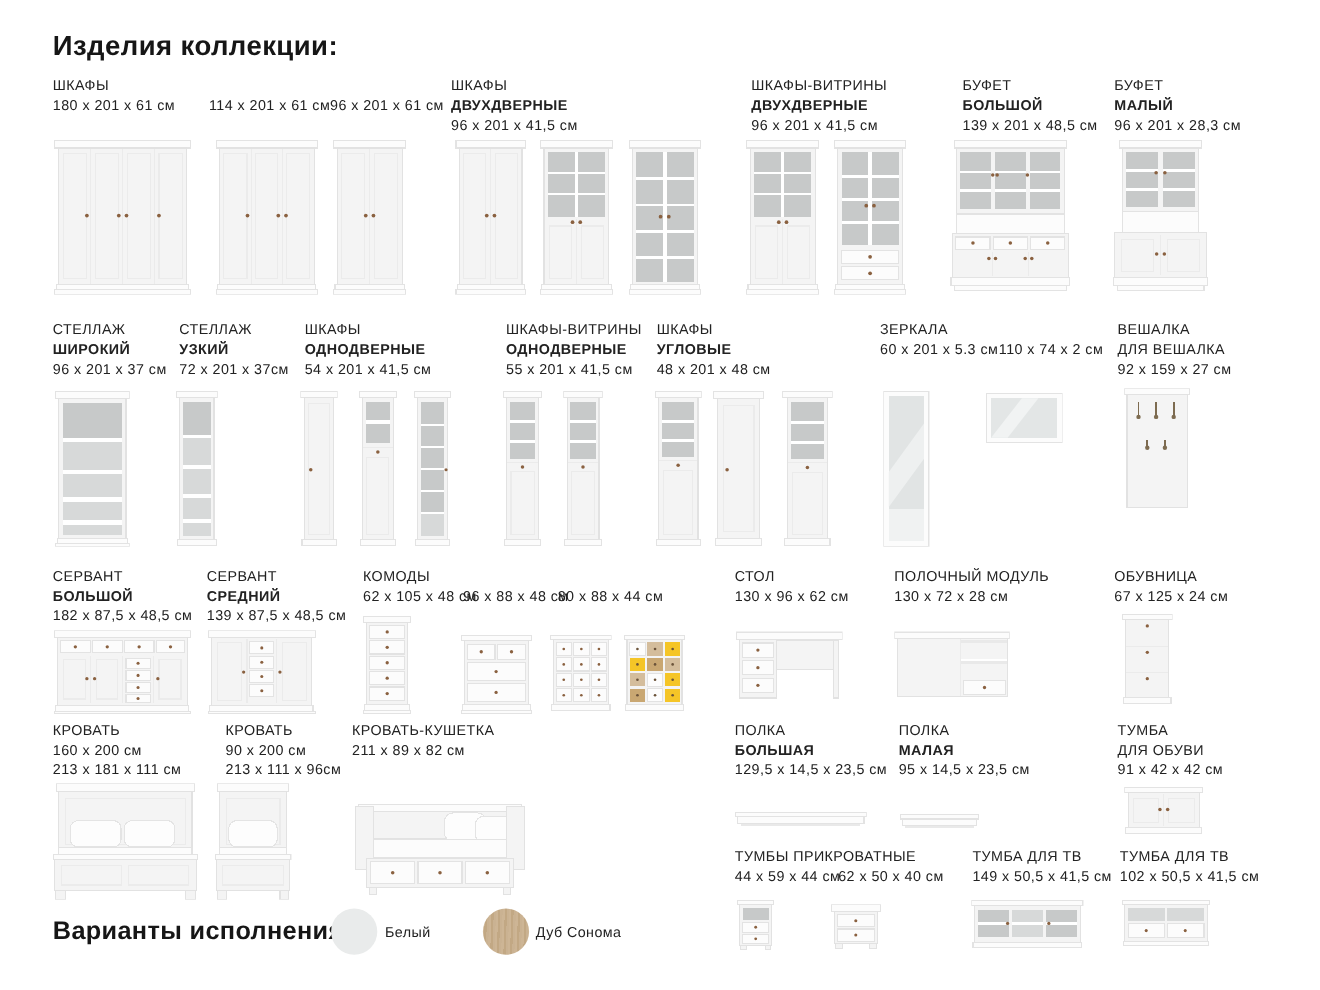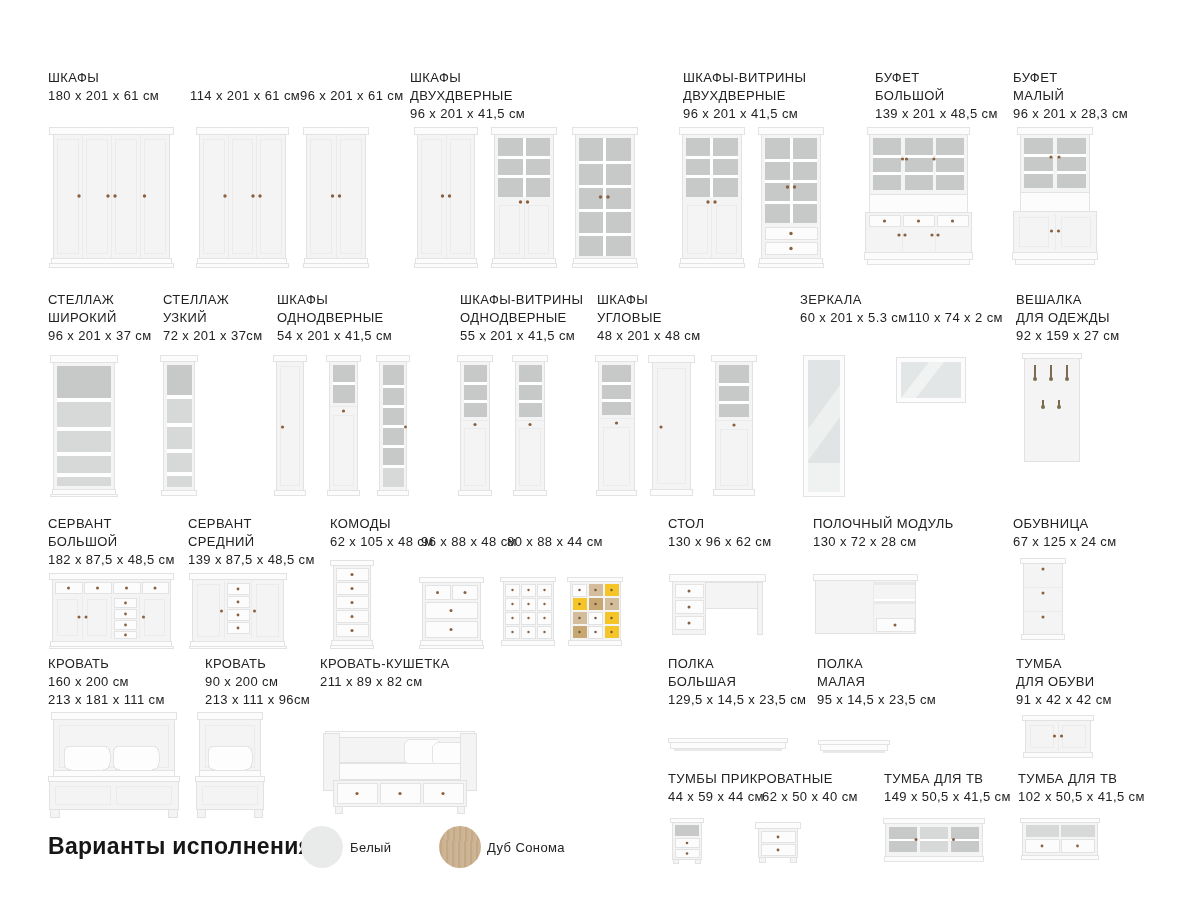--- a/index.html
+++ b/index.html
@@ -4,41 +4,42 @@
 <style>
   html,body{margin:0;padding:0;background:#fff;}
   .canvas{position:relative;width:1200px;height:900px;background:#fff;overflow:hidden;
           font-family:"Liberation Sans", sans-serif;color:#1e1e1e;}
   .page-title{position:absolute;left:48px;top:28px;font-size:25px;font-weight:700;
               letter-spacing:.4px;margin:0;color:#161616;}
   .variants-title{position:absolute;left:48px;top:833px;font-size:23px;font-weight:700;
               letter-spacing:.3px;margin:0;color:#161616;}
   .t{position:absolute;font-size:13px;line-height:16px;letter-spacing:.4px;
      color:#222;white-space:nowrap;}
-  .b{font-weight:400;}
+  .b{font-weight:700;}
   .fig{position:absolute;}
   svg rect,svg line{shape-rendering:crispEdges;}
   .fw{fill:#fcfcfc;stroke:#e3e3e3;stroke-width:1;}
   .fb{fill:#f4f4f4;stroke:#e2e2e2;stroke-width:1;}
   .fp{fill:none;stroke:#ebebeb;stroke-width:1;}
   .fg{fill:#c7c9c9;}
   .fg2{fill:#d7d9d9;}
   .fs{fill:#ffffff;}
   .sh{fill:#e9e9e9;}
   .hd{fill:#8a6140;stroke:none;}
   .pl{fill:#fdfdfd;stroke:#e4e4e4;stroke-width:1;}
   .swatch{position:absolute;width:42px;height:42px;border-radius:50%;}
   .swatch-white{background:#e9ebeb;}
   .swatch-oak{background:repeating-linear-gradient(92deg,#cdb595 0 2px,#c2a884 2px 4px,#cab292 4px 6px);}
 </style>
 </head>
 <body>
 
 <div class="canvas">
 
+  <h1 class="page-title">Изделия коллекции:</h1>
 
   <span class="t" style="left:48px;top:70px">ШКАФЫ</span>
   <span class="t" style="left:48px;top:88px">180 x 201 x 61 см</span>
   <span class="t" style="left:190px;top:88px">114 x 201 x 61 см</span>
   <span class="t" style="left:300px;top:88px">96 x 201 x 61 см</span>
 
   <span class="t" style="left:410px;top:70px">ШКАФЫ</span>
   <span class="t b" style="left:410px;top:88px">ДВУХДВЕРНЫЕ</span>
   <span class="t" style="left:410px;top:106px">96 x 201 x 41,5 см</span>
 
@@ -249,21 +250,21 @@
 
   <span class="t" style="left:597px;top:292px">ШКАФЫ</span>
   <span class="t b" style="left:597px;top:310px">УГЛОВЫЕ</span>
   <span class="t" style="left:597px;top:328px">48 x 201 x 48 см</span>
 
   <span class="t" style="left:800px;top:292px">ЗЕРКАЛА</span>
   <span class="t" style="left:800px;top:310px">60 x 201 x 5.3 см</span>
   <span class="t" style="left:908px;top:310px">110 x 74 x 2 см</span>
 
   <span class="t" style="left:1016px;top:292px">ВЕШАЛКА</span>
-  <span class="t" style="left:1016px;top:310px">ДЛЯ ОДЕЖДЫ</span>
+  <span class="t" style="left:1016px;top:310px">ДЛЯ ВЕШАЛКА</span>
   <span class="t" style="left:1016px;top:328px">92 x 159 x 27 см</span>
 
   <svg class="fig" style="left:50px;top:355px" width="68" height="142" viewBox="0 0 68 142">
     <rect class="fw" x="0.5" y="0.5" width="67" height="7"></rect>
     <rect class="fb" x="3.5" y="7.5" width="61" height="127"></rect>
     <rect class="fg2" x="7" y="11" width="54" height="120"></rect>
     <rect class="fg" x="7" y="11" width="54" height="32"></rect>
     <rect class="fs" x="7" y="43" width="54" height="4"></rect>
     <rect class="fs" x="7" y="72" width="54" height="4"></rect>
     <rect class="fs" x="7" y="97" width="54" height="4"></rect>

